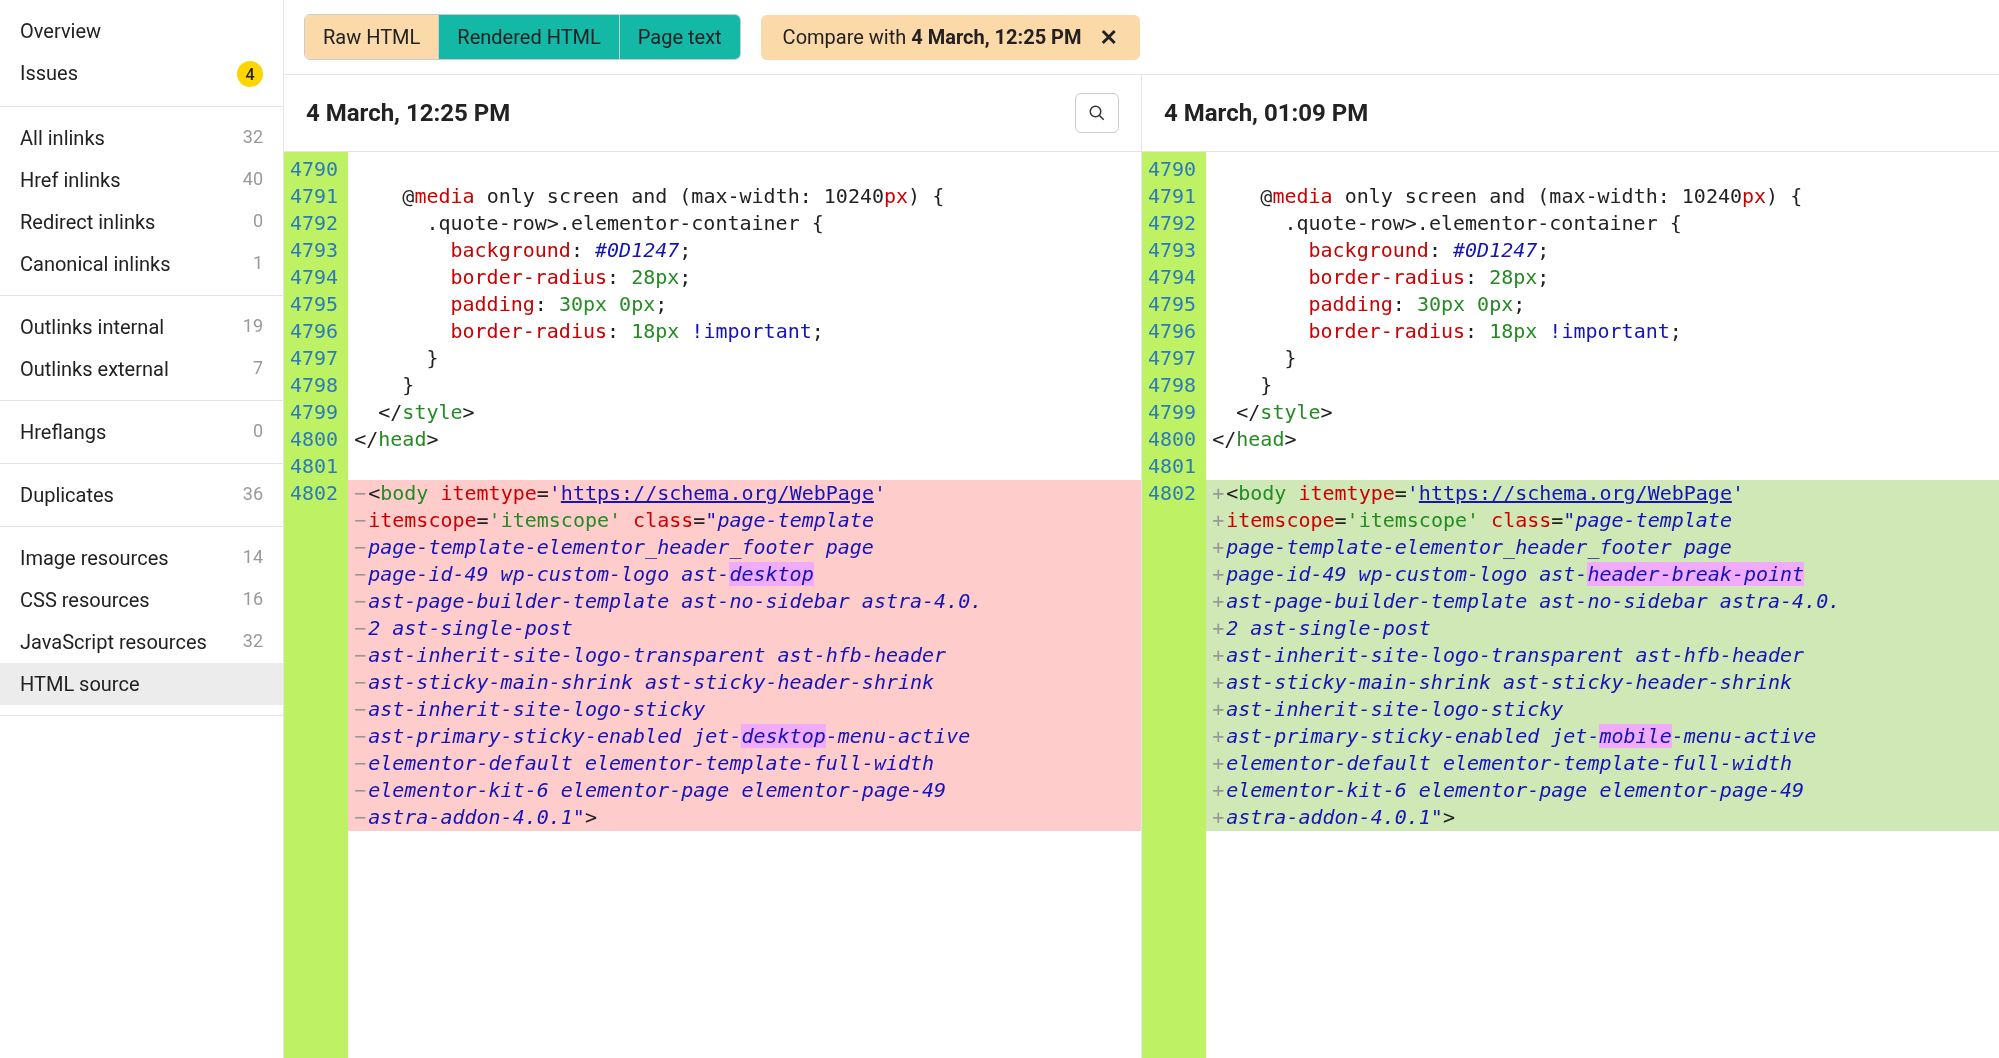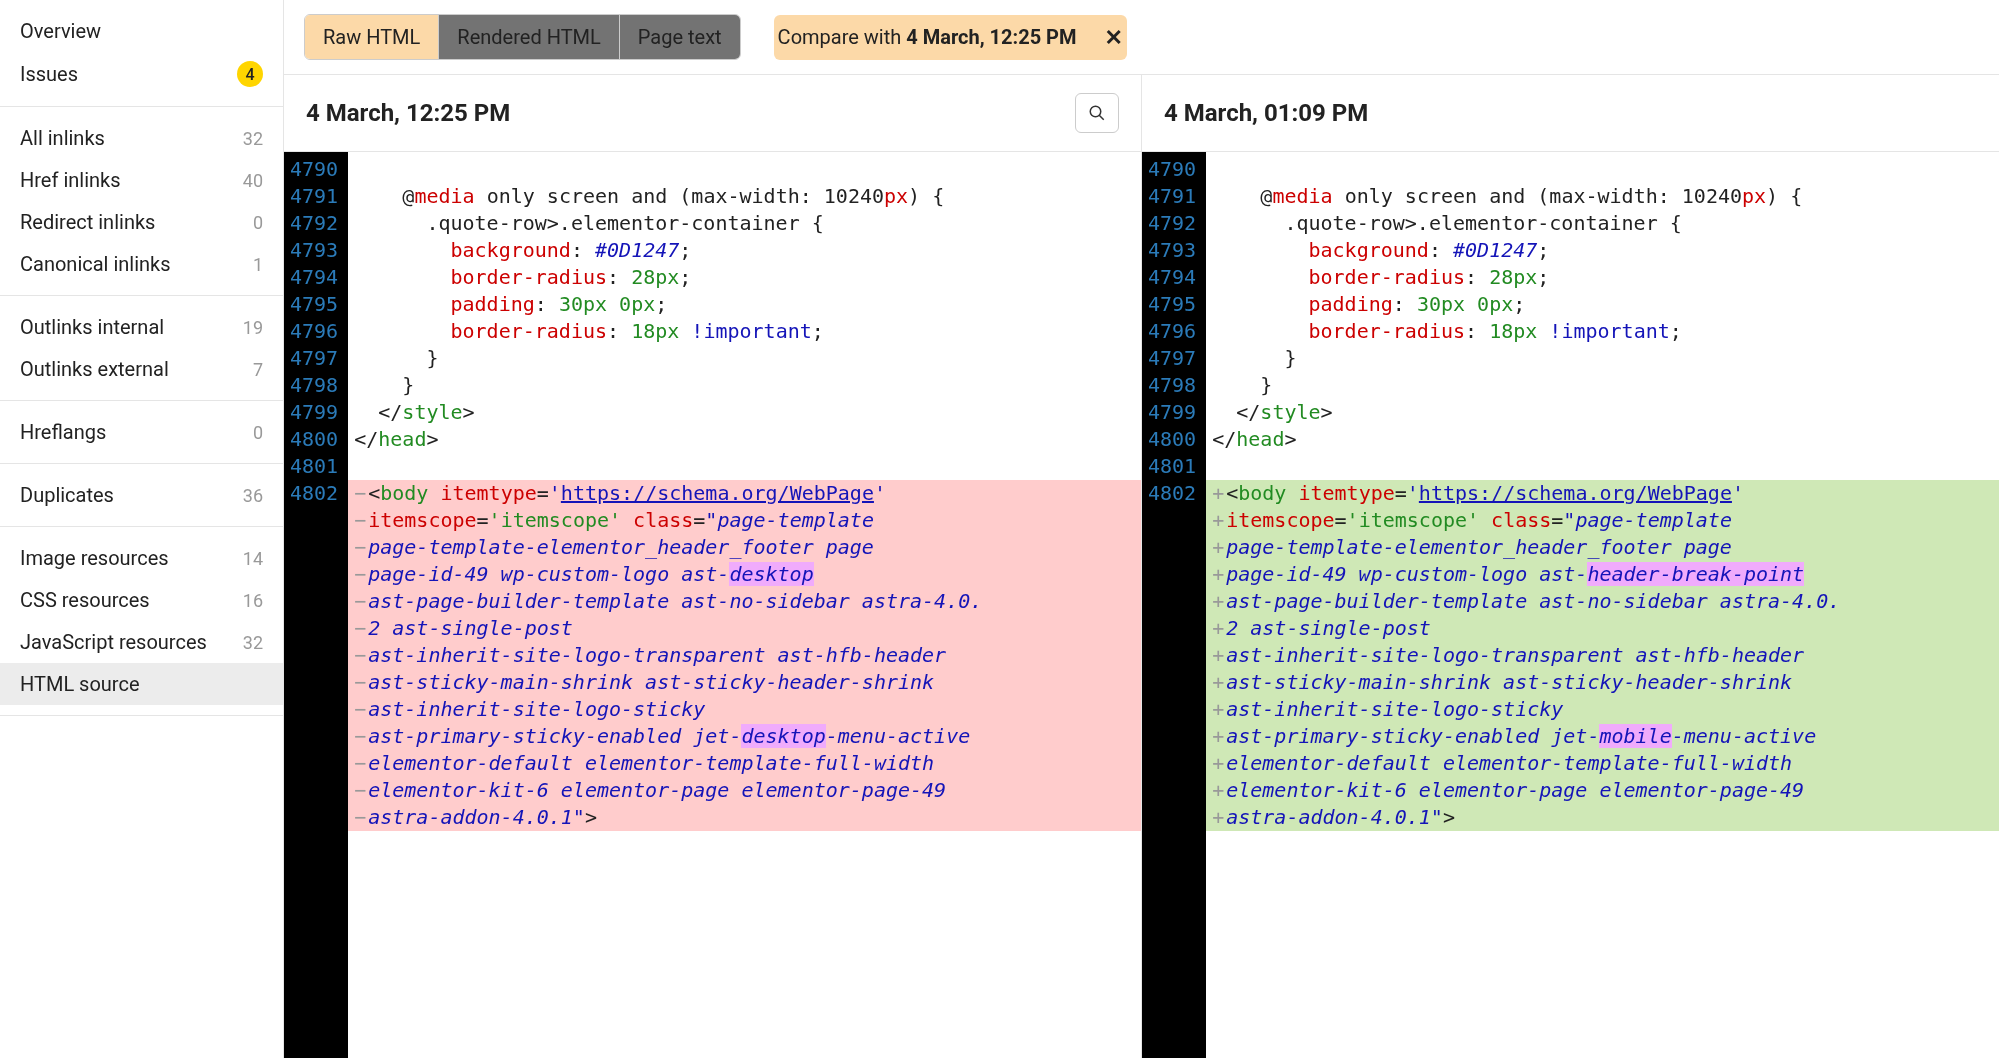--- a/index.html
+++ b/index.html
@@ -1,45 +1,45 @@
 <!DOCTYPE html>
 <html><head>
 <meta charset="utf-8">
 <style>
 * { box-sizing: border-box; margin: 0; padding: 0; }
 body { font-family: -apple-system, BlinkMacSystemFont, "Segoe UI", Roboto, sans-serif; font-size: 18px; color: #222; background: #fff; }
 .app { display: flex; height: 100vh; }
 .sidebar { width: 284px; border-right: 1px solid #e5e5e5; overflow-y: auto; background: #fff; }
 .sidebar-group { border-bottom: 1px solid #e5e5e5; padding: 10px 0; }
-.sidebar-item { display: flex; justify-content: space-between; align-items: center; padding: 9px 20px; cursor: pointer; font-size: 20px; }
+.sidebar-item { display: flex; justify-content: space-between; padding: 9px 20px; cursor: pointer; font-size: 20px; }
 .sidebar-item.active { background: #ececec; }
 .sidebar-label { color: #222; }
 .sidebar-count { color: #999; font-size: 18px; }
 .badge-yellow { background: #ffd500; color: #222; border-radius: 50%; width: 26px; height: 26px; display: inline-flex; align-items: center; justify-content: center; font-size: 16px; font-weight: 500; }
 
 .main { flex: 1; display: flex; flex-direction: column; overflow: hidden; }
 .toolbar { display: flex; align-items: center; padding: 14px 20px; gap: 20px; border-bottom: 1px solid #e5e5e5; }
 .tab-group { display: inline-flex; border: 1px solid #ccc; border-radius: 6px; overflow: hidden; }
-.tab { padding: 10px 18px; font-size: 20px; cursor: pointer; border-right: 1px solid #ccc; background: #737373; }
+.tab { padding: 10px 18px; font-size: 20px; cursor: pointer; border-right: 1px solid #ccc; background: #14b8a6; }
 .tab:last-child { border-right: none; }
 .tab.active { background: #fcd9a8; }
-.compare-chip { display: inline-flex; align-items: center; background: #fcd9a8; border-radius: 6px; padding: 10px 4px; font-size: 20px; gap: 28px; margin-left: 13px; }
+.compare-chip { display: inline-flex; align-items: center; background: #fcd9a8; border-radius: 6px; padding: 10px 22px; font-size: 20px; gap: 18px; }
 .compare-chip .bold { font-weight: 700; }
 .close-x { cursor: pointer; font-size: 22px; font-weight: 700; }
 
 .pane-headers { display: flex; border-bottom: 1px solid #e5e5e5; }
 .pane-header { flex: 1; display: flex; align-items: center; justify-content: space-between; padding: 18px 22px; font-size: 24px; font-weight: 700; }
 .pane-header:first-child { border-right: 1px solid #e5e5e5; }
 .search-btn { width: 44px; height: 40px; border: 1px solid #ccc; border-radius: 6px; display: flex; align-items: center; justify-content: center; cursor: pointer; background: #fff; }
 .search-btn svg { width: 18px; height: 18px; stroke: #333; }
 
 .diff { flex: 1; display: flex; overflow: auto; font-family: ui-monospace, SFMono-Regular, Menlo, Consolas, monospace; font-size: 20px; line-height: 1.35; }
 .pane { flex: 1; display: flex; overflow: hidden; }
 .pane:first-child { border-right: 1px solid #e5e5e5; }
-.gutter { background: #000000; color: #2b7bb9; text-align: right; padding: 4px 10px 4px 6px; user-select: none; }
+.gutter { background: #bef264; color: #2b7bb9; text-align: right; padding: 4px 10px 4px 6px; user-select: none; }
 .gutter .ln { display: block; height: 27px; }
 .code { flex: 1; padding: 4px 0; white-space: pre; overflow: hidden; }
 .code .row { display: block; height: 27px; padding-left: 6px; }
 .code .row.del { background: #fcc; }
 .code .row.add { background: #cfe8b6; }
 .sign { color: #999; display: inline-block; width: 14px; }
 
 
 .c-tag { color: #228b22; }
 .c-attr { color: #c00; }

